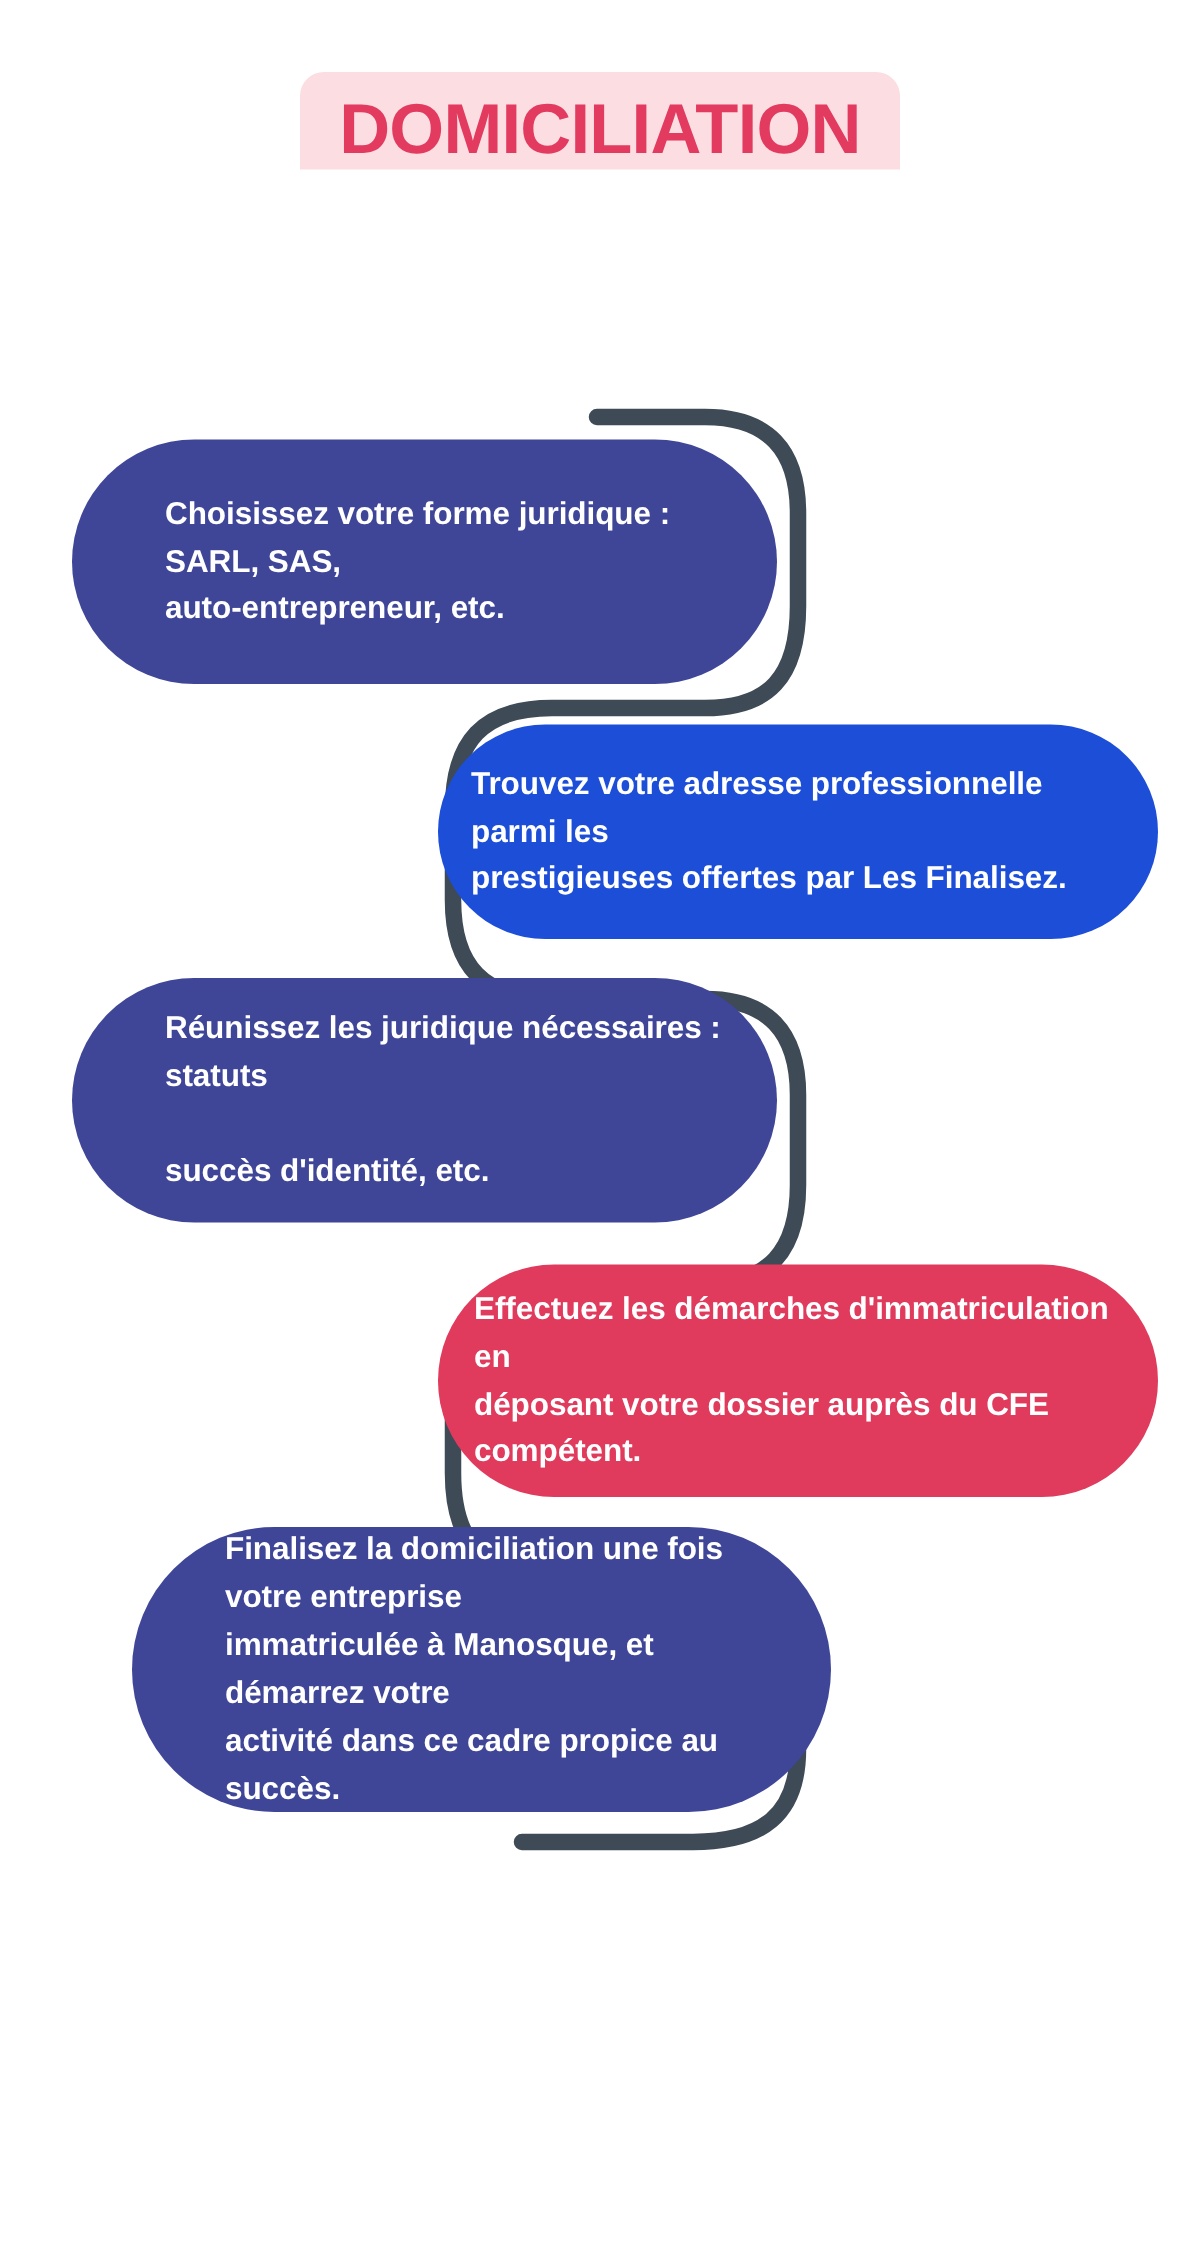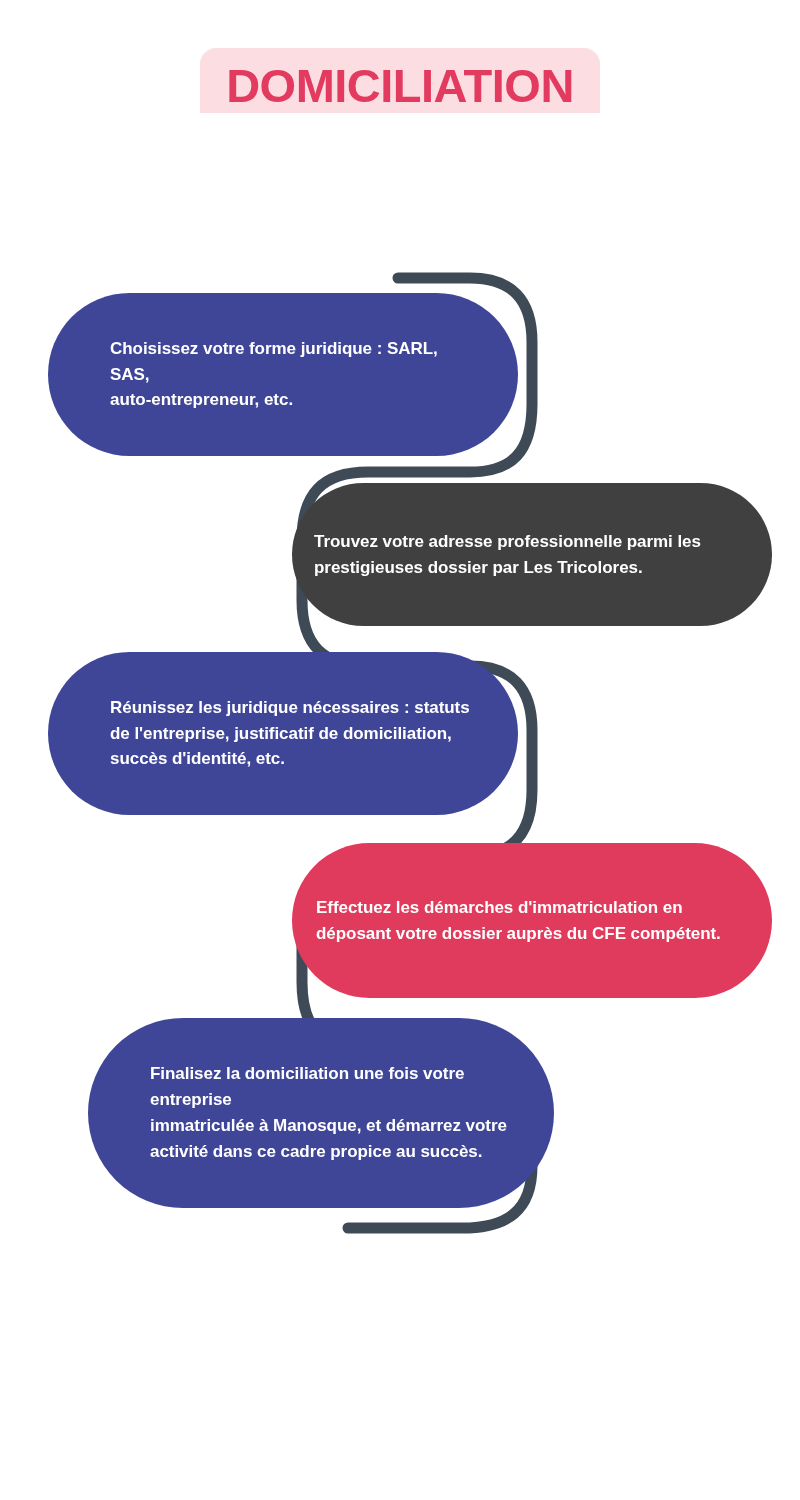--- a/index.html
+++ b/index.html
@@ -74,21 +74,21 @@
     position: absolute;
     box-sizing: border-box;
     display: flex;
     align-items: center;
     border-radius: 999px;
     color: #ffffff;
   }
   .step-text {
     font-family: "Liberation Sans", sans-serif;
     font-weight: 700;
-    font-size: 17px;
+    font-size: 21px;
     line-height: 1.52;
     color: #ffffff;
     letter-spacing: -0.05px;
   }
 
   .pill-left  { }
   .pill-right { }
 </style>
 </head>
 <body>
@@ -127,31 +127,31 @@
              L 348 1228"></path>
   </svg>
 
   <div class="step-pill pill-left" id="step-1" style="left:48px; top:293px; width:470px; height:163px; padding:0 40px 0 62px; background:#3F4698;">
     <div class="step-text">
       <span>Choisissez votre forme juridique : SARL, SAS,</span><br>
       <span>auto-entrepreneur, etc.</span>
     </div>
   </div>
 
-  <div class="step-pill pill-right" id="step-2" style="left:292px; top:483px; width:480px; height:143px; padding:0 24px 0 22px; background:#404040;">
+  <div class="step-pill pill-right" id="step-2" style="left:292px; top:483px; width:480px; height:143px; padding:0 24px 0 22px; background:#1d4ed8;">
     <div class="step-text">
       <span>Trouvez votre adresse professionnelle parmi les</span><br>
-      <span>prestigieuses dossier par Les Tricolores.</span>
+      <span>prestigieuses offertes par Les Finalisez.</span>
     </div>
   </div>
 
   <div class="step-pill pill-left" id="step-3" style="left:48px; top:652px; width:470px; height:163px; padding:0 22px 0 62px; background:#3F4698;">
     <div class="step-text">
       <span>Réunissez les juridique nécessaires : statuts</span><br>
-      <span>de l'entreprise, justificatif de domiciliation,</span><br>
+      <br>
       <span>succès d'identité, etc.</span>
     </div>
   </div>
 
   <div class="step-pill pill-right" id="step-4" style="left:292px; top:843px; width:480px; height:155px; padding:0 20px 0 24px; background:#E03A5C;">
     <div class="step-text">
       <span>Effectuez les démarches d'immatriculation en</span><br>
       <span>déposant votre dossier auprès du CFE compétent.</span>
     </div>
   </div>

